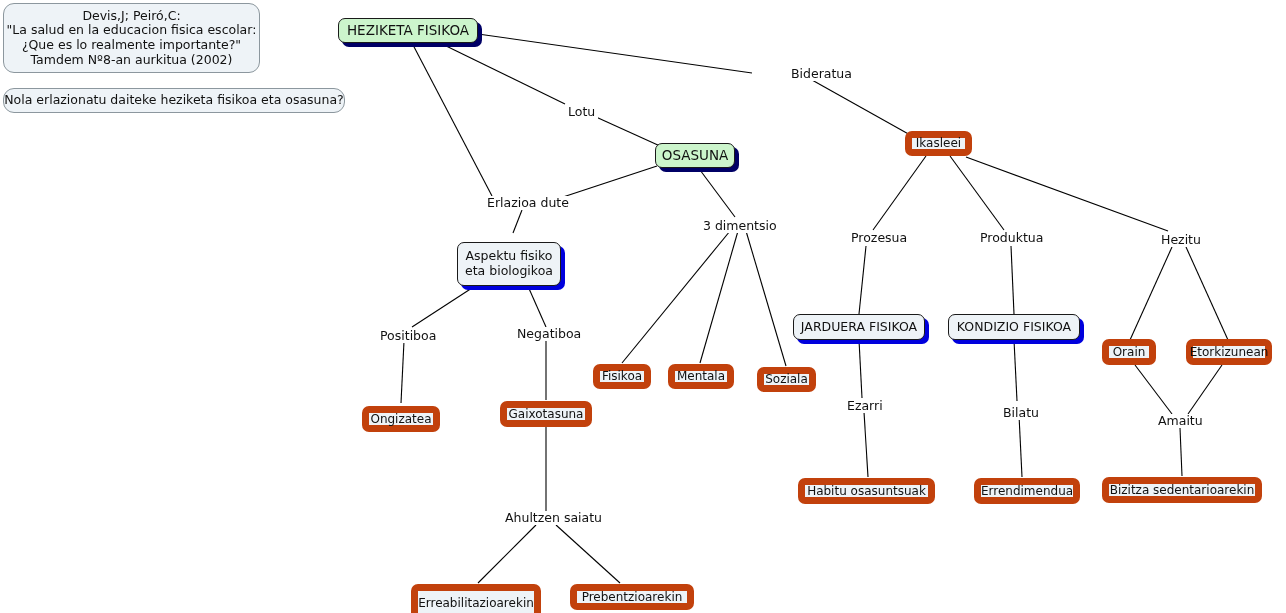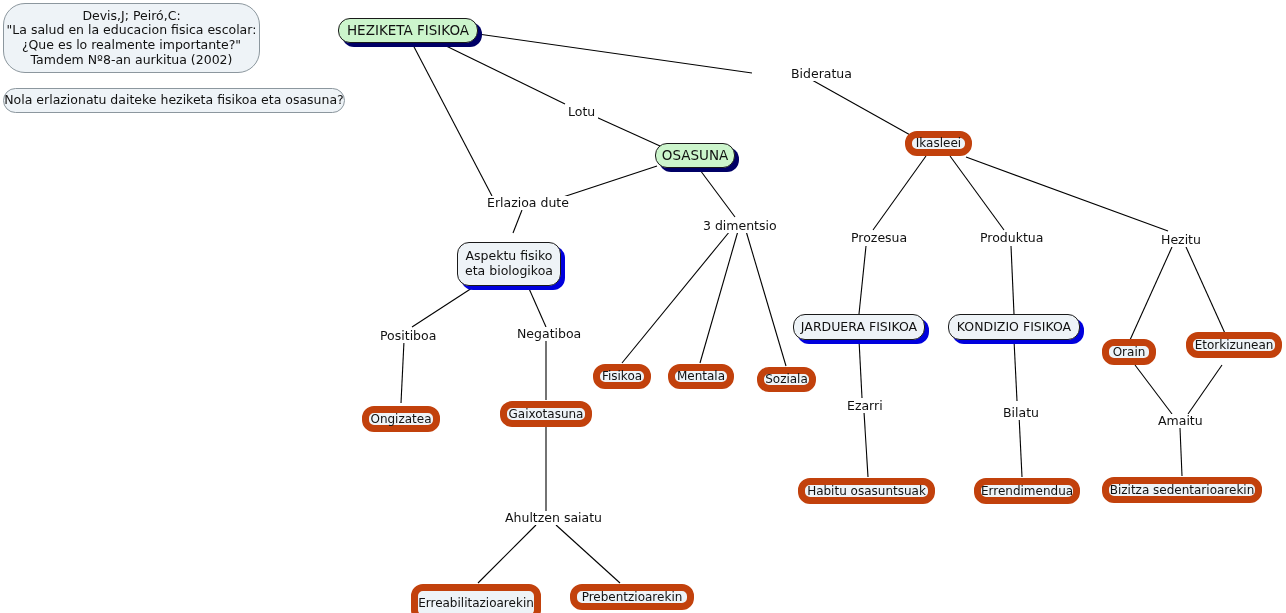--- a/index.html
+++ b/index.html
@@ -22,21 +22,21 @@
     width: 1286px;
     height: 613px;
   }
   .node {
     position: absolute;
     box-sizing: border-box;
     display: flex;
     align-items: center;
     justify-content: center;
     text-align: center;
-    border-radius: 12px;
+    border-radius: 7px;
     white-space: pre;
     line-height: 1.18;
   }
   
   .n-green {
     background: #ccf5cc;
     border: 1.4px solid #1a1a1a;
     color: #111111;
     font-size: 13.5px;
     box-shadow: 4px 4px 0 0 #000066;
@@ -55,21 +55,21 @@
     border: 7px solid #c2410c;
     color: #111111;
     font-size: 12px;
   }
   
   .n-note {
     background: #eef3f7;
     border: 1px solid #8c979e;
     color: #111111;
     font-size: 12.5px;
-    border-radius: 22px;
+    border-radius: 11px;
     flex-direction: column;
   }
   .note-line { display: block; }
   .linklabel {
     position: absolute;
     font-size: 12.5px;
     color: #111111;
     white-space: pre;
     background: #ffffff;
     padding: 0 3px;
@@ -203,21 +203,21 @@
   </div>
 
   <div class="node n-leaf" style="left:967px; top:478px; width:106px; height:26px;margin-left:7px;">
     <span>Errendimendua</span>
   </div>
 
   <div class="node n-leaf" style="left:1102px; top:339px; width:54px; height:26px;">
     <span>Orain</span>
   </div>
 
-  <div class="node n-leaf" style="left:1186px; top:332px; width:96px; height:26px;">
+  <div class="node n-leaf" style="left:1186px; top:339px; width:86px; height:26px;">
     <span>Etorkizunean</span>
   </div>
 
   <div class="node n-leaf" style="left:1102px; top:477px; width:160px; height:26px;">
     <span>Bizitza sedentarioarekin</span>
   </div>
 
   <div class="linklabel" style="left:752px; top:67px;margin-left:36px;">Bideratua</div>
 
   <div class="linklabel" style="left:565px; top:105px;">Lotu</div>

